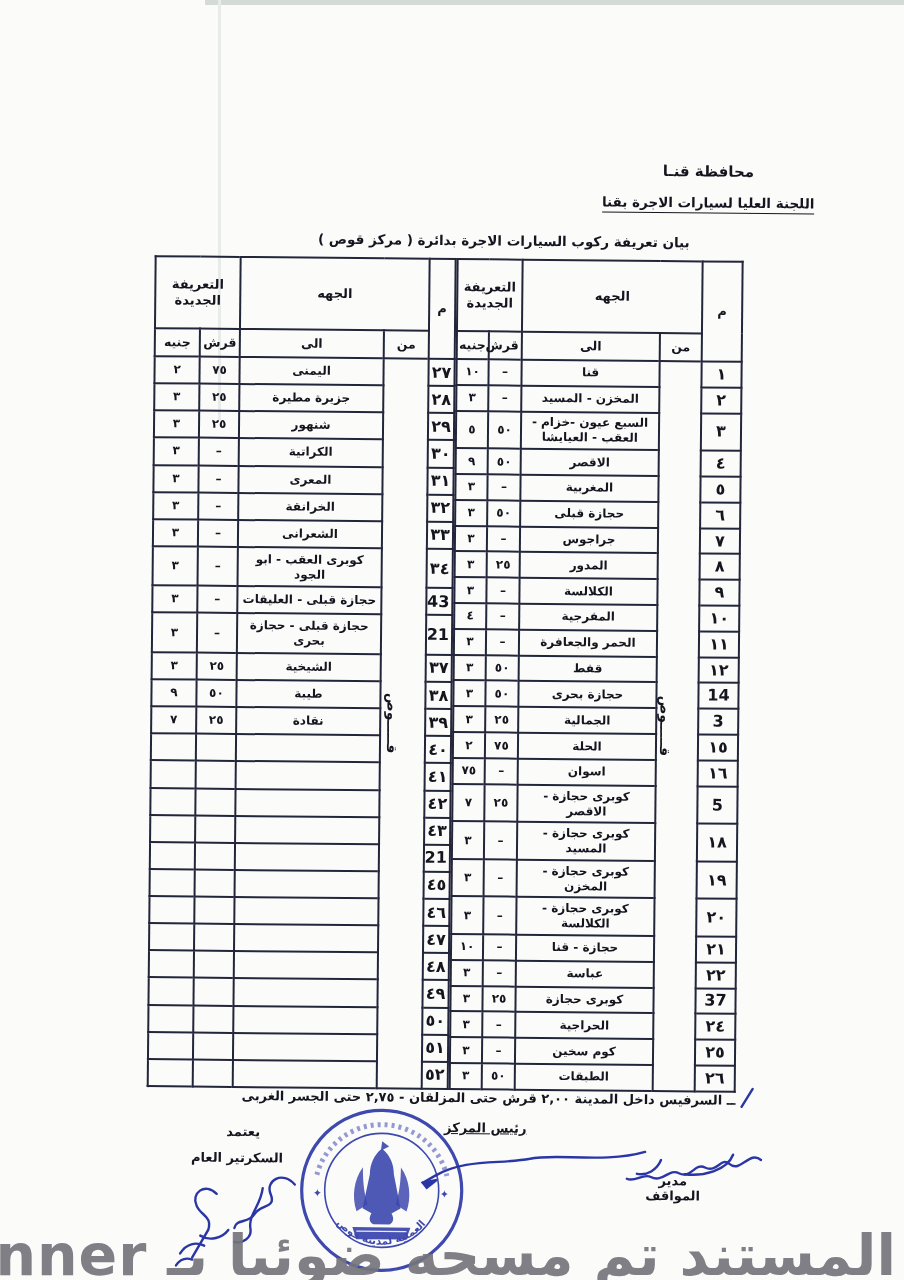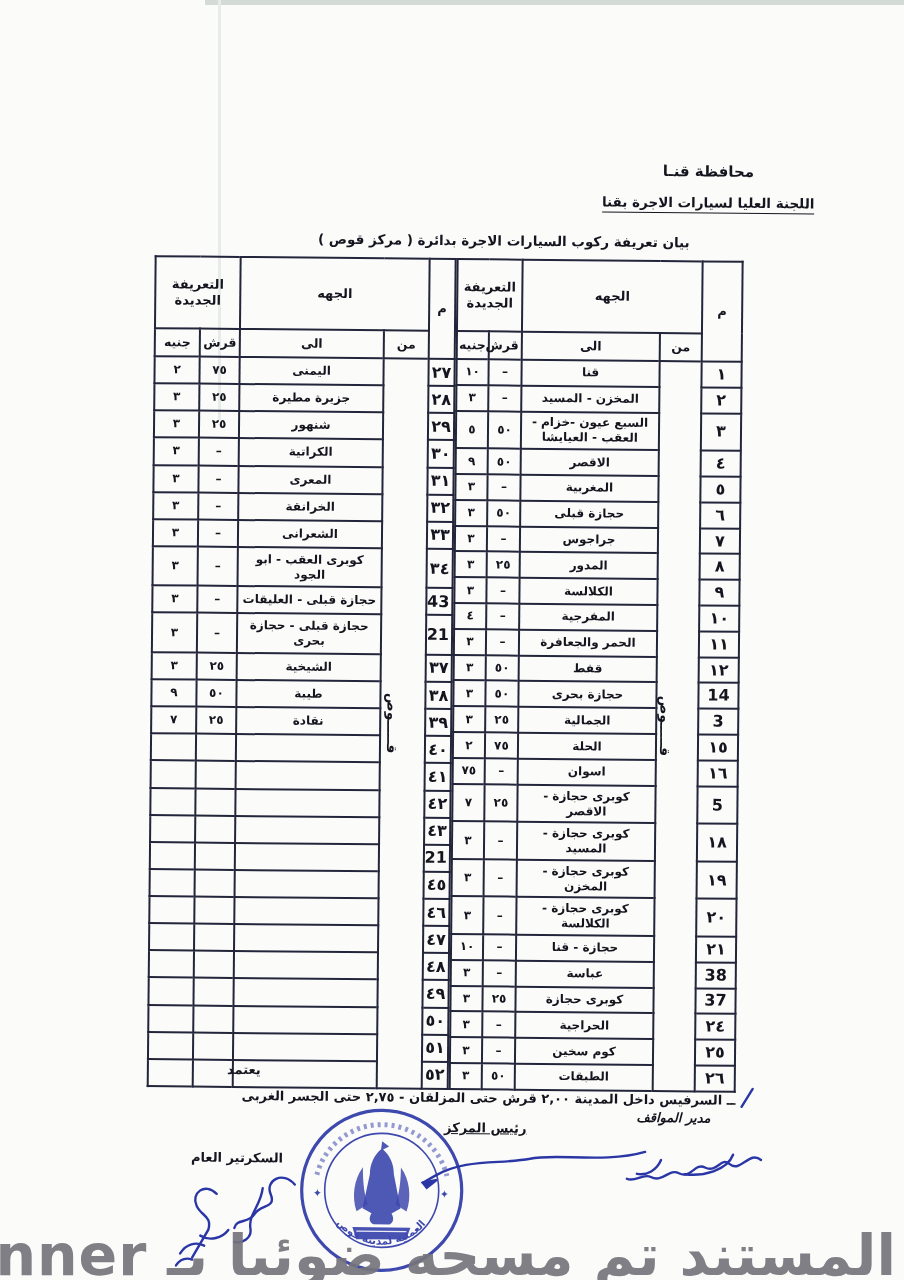--- a/index.html
+++ b/index.html
@@ -30,23 +30,23 @@
   .left-half thead th{font-size:12px;}
   td{font-size:12.5px;}
   td.c-num{font-size:16px;margin-top:27px;}
   td.c-to{font-size:12px;padding:0 3px;}
   td.c-qr,td.c-gn{font-size:12px;}
   .vert{display:inline-block;transform:rotate(90deg);white-space:nowrap;font-size:14px;font-weight:bold;letter-spacing:1px;}
 
   
   .service-note{position:absolute;top:1090px;right:164px;width:520px;direction:rtl;text-align:right;font-size:13px;font-weight:bold;}
   .sig-label{position:absolute;direction:rtl;text-align:center;font-size:13px;font-weight:bold;}
-  .lbl-manager{top:1108px;right:184px;width:84px;font-style:italic;}
+  .lbl-manager{top:1171px;right:184px;width:84px;}
   .lbl-chief{top:1120px;right:372px;width:84px;text-decoration:underline;}
-  .lbl-approve{top:1064px;right:636px;width:40px;}
+  .lbl-approve{top:1126px;right:636px;width:40px;}
   .lbl-secretary{top:1152px;right:612px;width:100px;}
 
   .ink-overlay{position:absolute;inset:0;pointer-events:none;}
   .stamp{position:absolute;top:1106px;left:302px;width:170px;height:170px;opacity:.9;}
 
   
   .watermark{position:absolute;bottom:0;left:0;right:0;height:64px;overflow:hidden;}
   .watermark span{
     position:absolute;top:6px;right:8px;white-space:nowrap;direction:rtl;
     font-size:57px;font-weight:bold;color:#75757c;letter-spacing:1px;opacity:.92;
@@ -212,21 +212,21 @@
             <td class="c-qr">–</td>
             <td class="c-gn">٣</td>
           </tr>
           <tr>
             <td class="c-num">٢١</td>
             <td class="c-to">حجازة - قنا</td>
             <td class="c-qr">–</td>
             <td class="c-gn">١٠</td>
           </tr>
           <tr>
-            <td class="c-num">38</td>
+            <td class="c-num">٢٢</td>
             <td class="c-to">عباسة</td>
             <td class="c-qr">–</td>
             <td class="c-gn">٣</td>
           </tr>
           <tr>
             <td class="c-num">37</td>
             <td class="c-to">كوبرى حجازة</td>
             <td class="c-qr">٢٥</td>
             <td class="c-gn">٣</td>
           </tr>

